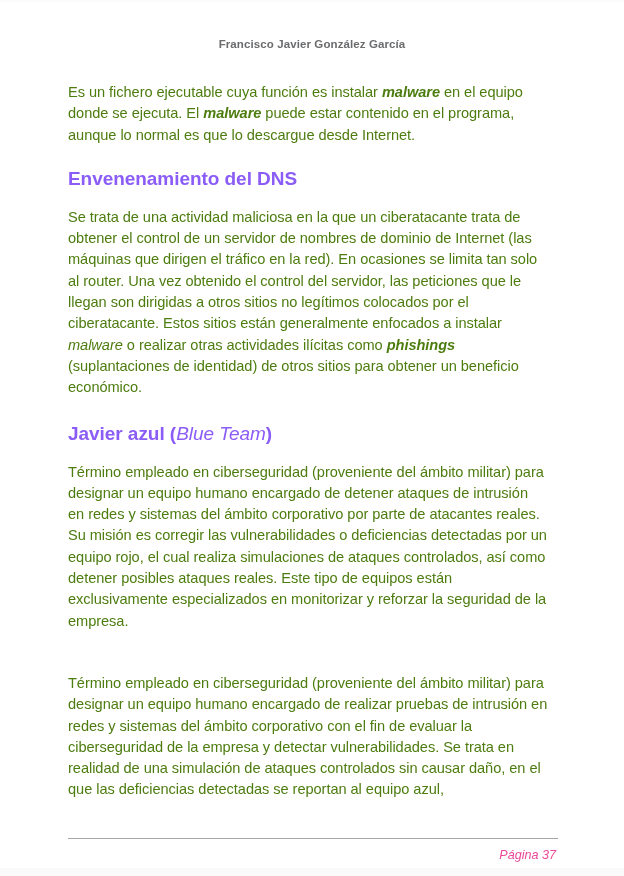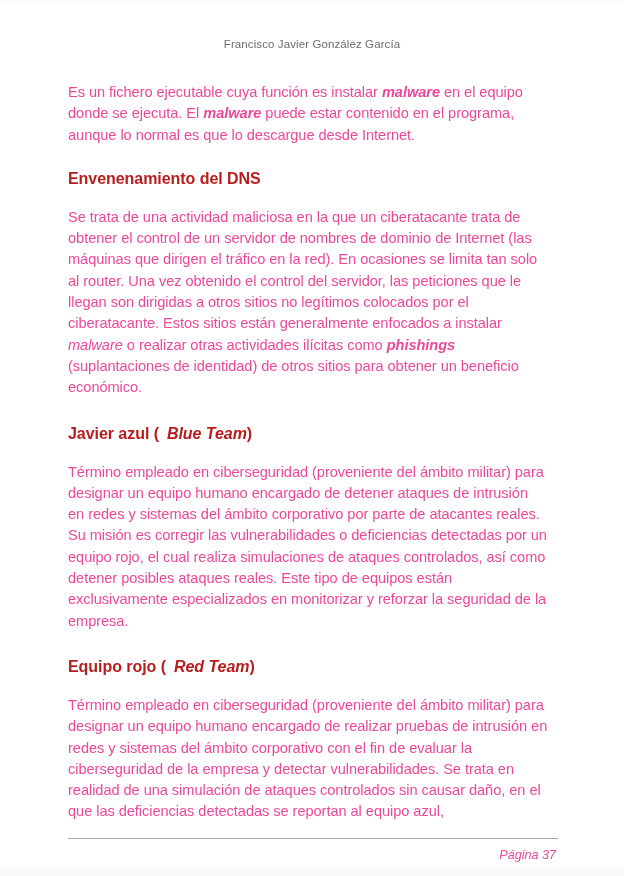--- a/index.html
+++ b/index.html
@@ -36,58 +36,58 @@
   }
   .running-header {
     position: absolute;
     top: 38px;
     left: 0;
     width: 624px;
     text-align: center;
     font-size: 11.5px;
     color: #6b6c6e;
     letter-spacing: 0.1px;
+    font-weight: bold;
   }
   .content {
     position: absolute;
     top: 82px;
     left: 68px;
     width: 480px;
   }
   p.body-text {
     margin: 0 0 0 0;
     font-size: 14.6px;
     line-height: 21.3px;
-    color: #ec4899;
+    color: #4d7c0f;
     text-align: left;
     letter-spacing: -0.05px;
   }
   h2.section-heading {
     margin: 0;
-    font-size: 16px;
+    font-size: 19px;
     line-height: 22px;
     font-weight: bold;
-    color: #b91c1c;
+    color: #8b5cf6;
     letter-spacing: -0.05px;
   }
   .sp-after-head   { height: 17px; }
   .sp-before-head  { height: 22px; }
   .sp-before-head2 { height: 24px; }
   em.italic-term {
     font-style: italic;
     font-weight: normal;
   }
   strong.bold-italic-term {
     font-style: italic;
     font-weight: bold;
   }
   h2.section-heading strong.bold-italic-term {
     font-style: italic;
-    font-weight: bold;
-    margin-left: 8px;
+    font-weight: normal;
   }
   .footer {
     position: absolute;
     left: 68px;
     top: 838px;
     width: 490px;
   }
   .footer-rule {
     width: 490px;
     height: 1px;
@@ -126,21 +126,20 @@
     <div class="sp-before-head2"></div>
 
     <h2 class="section-heading"><span>Javier azul (</span><strong class="bold-italic-term">Blue Team</strong><span>)</span></h2>
 
     <div class="sp-after-head"></div>
 
     <p class="body-text">Término empleado en ciberseguridad (proveniente del ámbito militar) para designar un equipo humano encargado de detener ataques de intrusión en redes y sistemas del ámbito corporativo por parte de atacantes reales. Su misión es corregir las vulnerabilidades o deficiencias detectadas por un equipo rojo, el cual realiza simulaciones de ataques controlados, así como detener posibles ataques reales. Este tipo de equipos están exclusivamente especializados en monitorizar y reforzar la seguridad de la empresa.</p>
 
     <div class="sp-before-head2"></div>
 
-    <h2 class="section-heading"><span>Equipo rojo (</span><strong class="bold-italic-term">Red Team</strong><span>)</span></h2>
 
     <div class="sp-after-head"></div>
 
     <p class="body-text">Término empleado en ciberseguridad (proveniente del ámbito militar) para designar un equipo humano encargado de realizar pruebas de intrusión en redes y sistemas del ámbito corporativo con el fin de evaluar la ciberseguridad de la empresa y detectar vulnerabilidades. Se trata en realidad de una simulación de ataques controlados sin causar daño, en el que las deficiencias detectadas se reportan al equipo azul,</p>
 
   </div>
 
   <div class="footer">
     <div class="footer-rule"></div>
     <div class="footer-text">Página 37</div>

